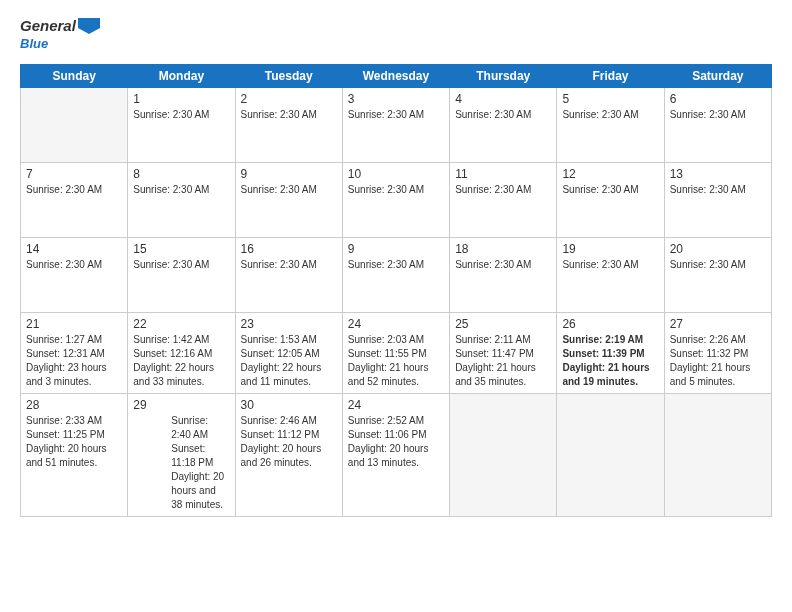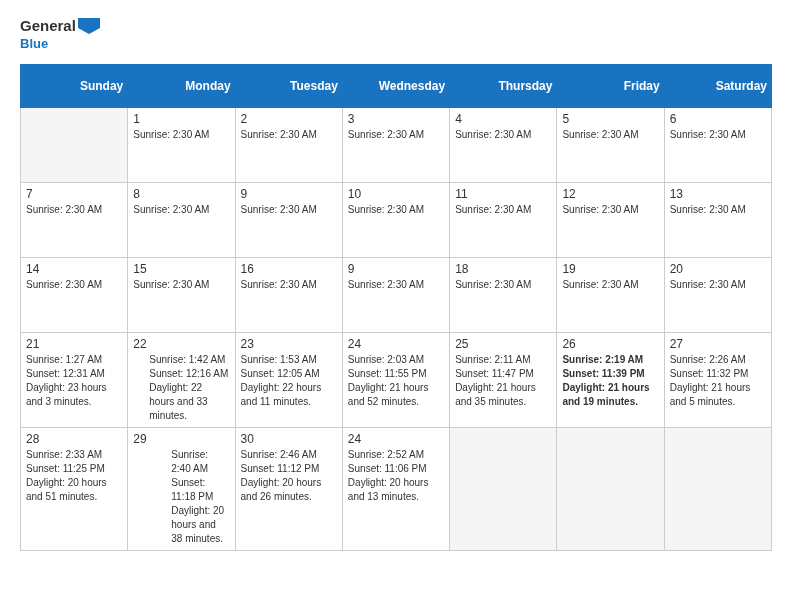--- a/index.html
+++ b/index.html
@@ -12,20 +12,21 @@
     }
     .header-area {
       display: flex;
       align-items: flex-start;
       justify-content: space-between;
       margin-bottom: 12px;
     }
     .logo {
       display: flex;
       gap: 4px;
+      font-style: italic;
     }
     .title-area {
       text-align: right;
     }
     .title-area h1 {
       font-size: 36px;
       font-weight: bold;
       color: #333;
       line-height: 1.1;
     }
@@ -35,22 +36,22 @@
       font-weight: normal;
     }
     .calendar {
       width: 100%;
       border-collapse: collapse;
       font-size: 11px;
     }
     .calendar thead tr th {
       background: #1a73c1;
       color: #fff;
-      padding: 14px 4px;
-      text-align: right;
+      padding: 4px 4px;
+      text-align: center;
       font-size: 12px;
       font-weight: bold;
       border: 1px solid #1a73c1;
     }
     .calendar tbody tr td {
       border: 1px solid #ccc;
       vertical-align: top;
       padding: 4px 5px;
       min-height: 75px;
       height: 75px;
@@ -201,21 +202,21 @@
       </tr>
       <tr>
         <td>
           <span class="day-num">21</span>
           <div class="day-detail" style="white-space: pre-line;">Sunrise: 1:27 AM
 Sunset: 12:31 AM
 Daylight: 23 hours and 3 minutes.</div>
         </td>
         <td>
           <span class="day-num">22</span>
-          <div class="day-detail" style="white-space: pre-line; margin-left: 16px;">Sunrise: 1:42 AM
+          <div class="day-detail" style="white-space: pre-line;">Sunrise: 1:42 AM
 Sunset: 12:16 AM
 Daylight: 22 hours and 33 minutes.</div>
         </td>
         <td>
           <span class="day-num">23</span>
           <div class="day-detail" style="white-space: pre-line;">Sunrise: 1:53 AM
 Sunset: 12:05 AM
 Daylight: 22 hours and 11 minutes.</div>
         </td>
         <td>

